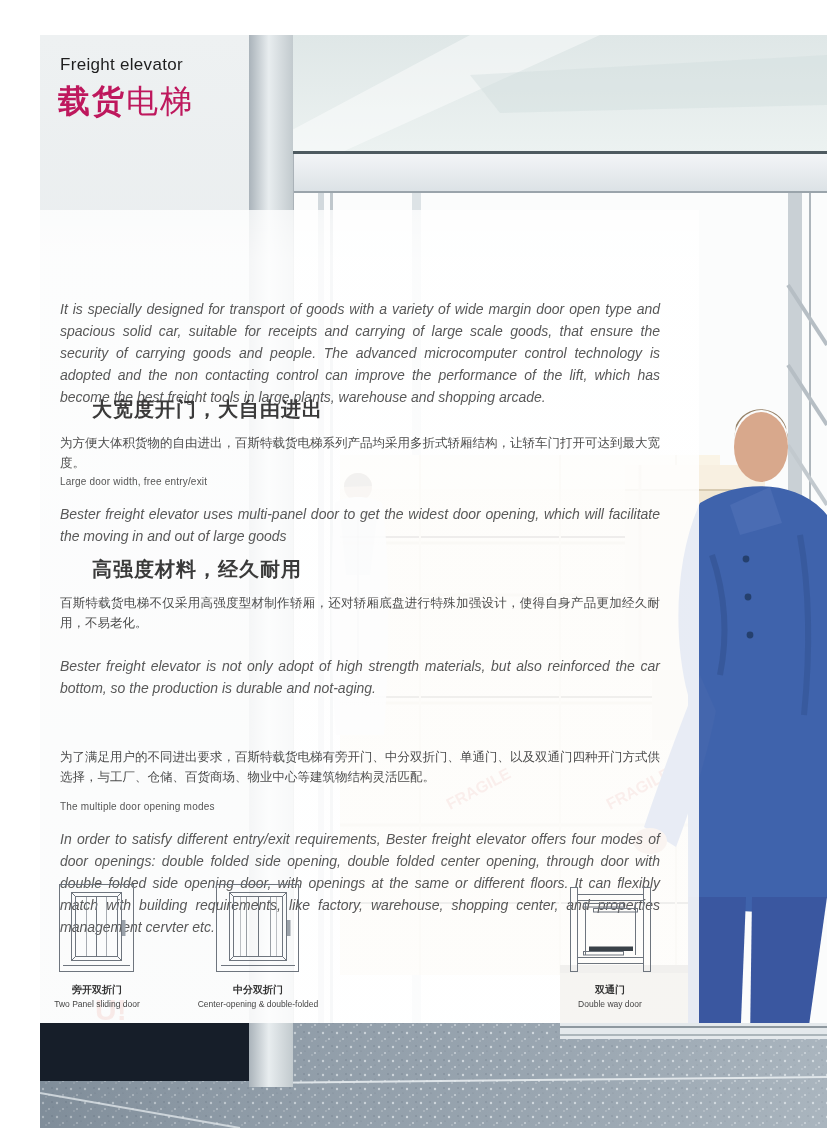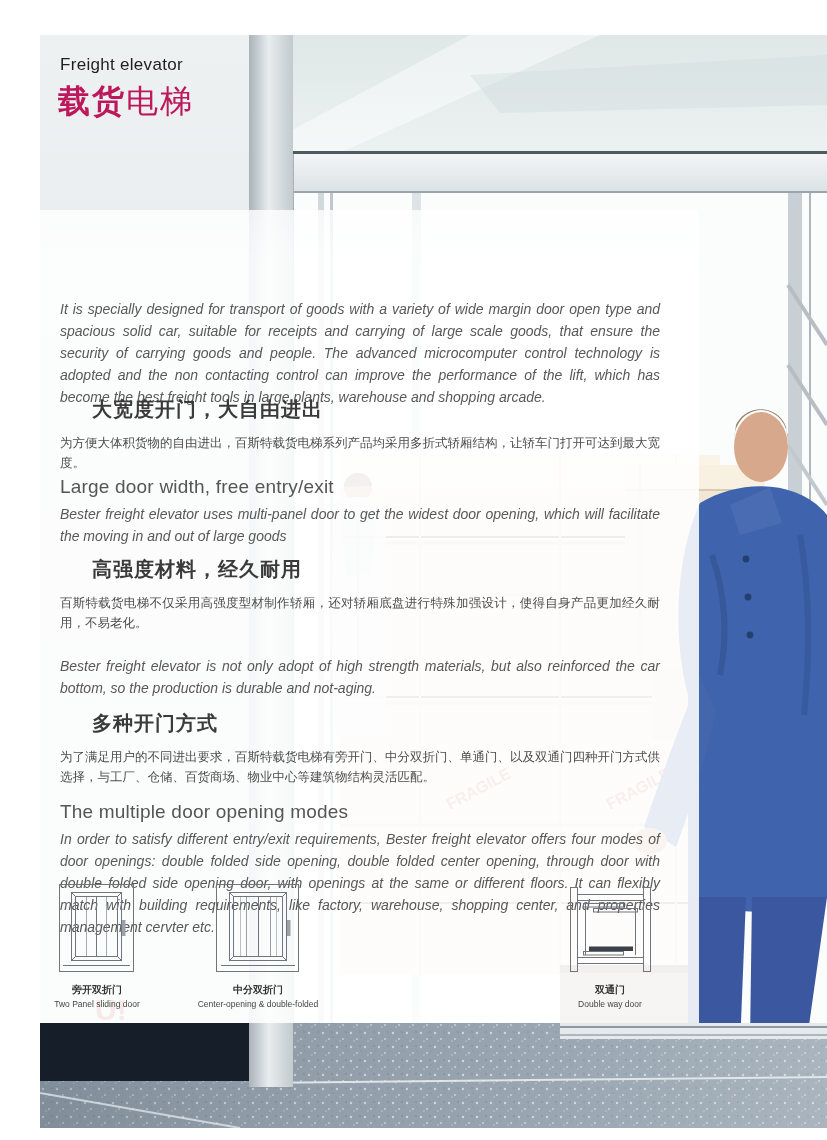--- a/index.html
+++ b/index.html
@@ -17,21 +17,21 @@
   
   .eyebrow{position:absolute;left:60px;top:55px;font-size:17px;color:#1e1e1e;letter-spacing:0.3px;}
   .cjk-title{position:absolute;left:58px;top:80px;font-size:32px;color:#be185d;letter-spacing:2px;}
   .cjk-title b{font-weight:bold;}
 
   
   .tblock{position:absolute;left:60px;width:600px;}
   .cn-body{font-size:12.5px;line-height:19.5px;color:#4c4c4c;text-align:justify;}
   .en-body{font-size:14px;line-height:22px;color:#585858;text-align:justify;font-style:italic;}
   .cn-h{font-size:20px;font-weight:bold;color:#3a3a3a;letter-spacing:1px;margin-left:32px;}
-  .en-h{font-size:19px;color:#555;letter-spacing:0.2px;}
+  .en-h{font-size:10px;color:#555;letter-spacing:0.2px;}
 
   
   .dcell{position:absolute;width:156px;text-align:center;}
   .dcell .fig{display:flex;justify-content:center;align-items:flex-end;height:93px;}
   .dlabel-cn{font-size:10px;font-weight:bold;color:#333;margin-top:6px;}
   .dlabel-en{font-size:8.5px;color:#444;margin-top:2px;}
   .diag{stroke:#6e757e;stroke-width:1;fill:none;}
 </style>
 </head>
 <body>
@@ -179,21 +179,20 @@
 
   <div class="tblock cn-h" style="top:396px;">大宽度开门，大自由进出</div>
   <div class="tblock cn-body" style="top:434px;">为方便大体积货物的自由进出，百斯特载货电梯系列产品均采用多折式轿厢结构，让轿车门打开可达到最大宽度。</div>
   <div class="tblock en-h" style="top:476px;">Large door width, free entry/exit</div>
   <div class="tblock en-body" style="top:503px;">Bester freight elevator uses multi-panel door to get the widest door opening, which will facilitate the moving in and out of large goods</div>
 
   <div class="tblock cn-h" style="top:556px;">高强度材料，经久耐用</div>
   <div class="tblock cn-body" style="top:594px;">百斯特载货电梯不仅采用高强度型材制作轿厢，还对轿厢底盘进行特殊加强设计，使得自身产品更加经久耐用，不易老化。</div>
   <div class="tblock en-body" style="top:655px;">Bester freight elevator is not only adopt of high strength materials, but also reinforced the car bottom, so the production is durable and not-aging.</div>
 
-  <div class="tblock cn-h" style="top:710px;">多种开门方式</div>
   <div class="tblock cn-body" style="top:748px;">为了满足用户的不同进出要求，百斯特载货电梯有旁开门、中分双折门、单通门、以及双通门四种开门方式供选择，与工厂、仓储、百货商场、物业中心等建筑物结构灵活匹配。</div>
   <div class="tblock en-h" style="top:801px;">The multiple door opening modes</div>
   <div class="tblock en-body" style="top:828px;">In order to satisfy different entry/exit requirements, Bester freight elevator offers four modes of door openings: double folded side opening, double folded center opening, through door with double folded side opening door, with openings at the same or different floors.  It can flexibly match with building requirements, like factory, warehouse, shopping center, and properties management cervter etc.</div>
 
   <div class="dcell" style="left:19px;top:884px;">
     <div class="fig">
       <svg width="76" height="93" viewBox="0 0 76 93">
         <g class="diag">
           <rect x="0.5" y="0.5" width="74" height="87"></rect>
           <rect x="12.5" y="8.5" width="50" height="68"></rect>

